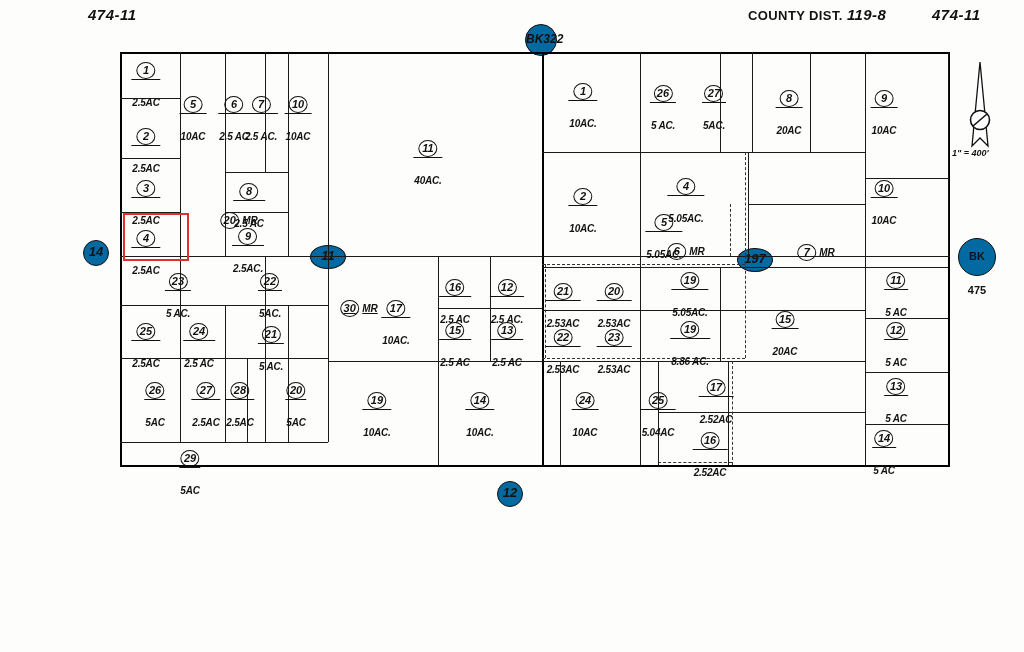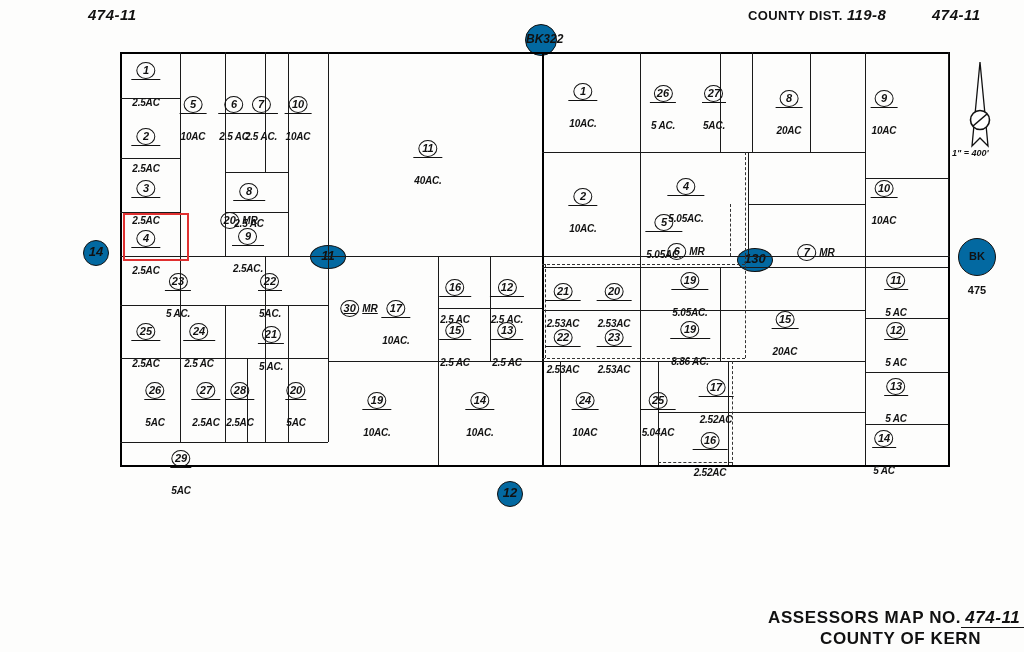--- a/index.html
+++ b/index.html
@@ -73,21 +73,21 @@
     <em>119-8</em>
   </div>
   <div class="hdr" id="bk-right">474-11</div>
 
   <div class="marker big" style="left:525px;top:24px;">BK322</div>
 
   <div class="marker" style="left:83px;top:240px;">14</div>
   <div class="marker bk" style="left:958px;top:238px;">BK 475</div>
   <div class="marker" style="left:497px;top:481px;">12</div>
   <div class="marker oval" style="left:310px;top:245px;">11</div>
-  <div class="marker oval" style="left:737px;top:248px;">130</div>
+  <div class="marker oval" style="left:737px;top:248px;">197</div>
 
   <div id="frame">
 
     <div class="ln h thick" style="left:0;top:0;width:830px;"></div>
     <div class="ln h thick" style="left:0;top:413px;width:830px;"></div>
     <div class="ln v thick" style="left:0;top:0;height:414px;"></div>
     <div class="ln v thick" style="left:828px;top:0;height:414px;"></div>
 
     <div class="ln h" style="left:0;top:204px;width:830px;height:1.4px;"></div>
 
@@ -488,21 +488,21 @@
           <span class="pnum">16</span>
         </div>
         <div><span class="pac">2.52AC</span></div>
       </div>
       <div class="pl" style="left: 884px; top: 430px;">
         <div class="inline">
           <span class="pnum">14</span>
         </div>
         <div><span class="pac">5 AC</span></div>
       </div>
-      <div class="pl" style="left: 181px; top: 450px;">
+      <div class="pl" style="left: 190px; top: 450px;">
         <div class="inline">
           <span class="pnum">29</span>
         </div>
         <div><span class="pac">5AC</span></div>
       </div>
     </div>
 
   <div id="street-layer">
       <div class="street" style="left: 560px; top: 254px;"></div>
       <div class="street" style="left: 553px; top: 362px;"></div>
@@ -555,19 +555,13 @@
     </div>
 
   <svg id="north" viewBox="0 0 44 110">
     <path d="M22 4 L30 88 L22 80 L14 88 Z" fill="#fff" stroke="#111" stroke-width="1.3"></path>
     <circle cx="22" cy="62" r="9.5" fill="#fff" stroke="#111" stroke-width="1.6"></circle>
     <line x1="15" y1="68" x2="29" y2="56" stroke="#111" stroke-width="1.6"></line>
   </svg>
   <div id="scale-txt">1" = 400'</div>
 
 
-  <div id="titleblock">
-    <div id="tb1">
-      <span>ASSESSORS MAP NO.</span><u>474-11</u>
-    </div>
-    <span id="tb2">COUNTY OF KERN</span>
-  </div>
 </div>
 
 </body></html>

